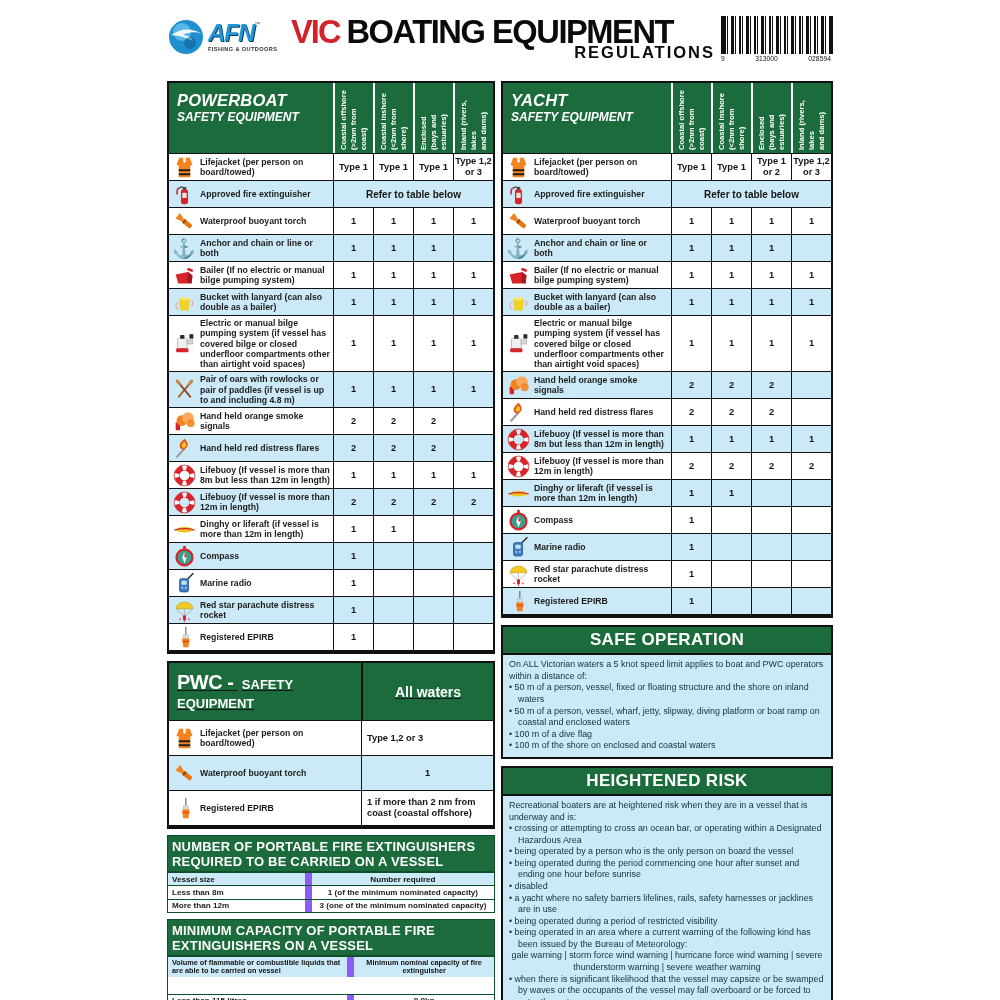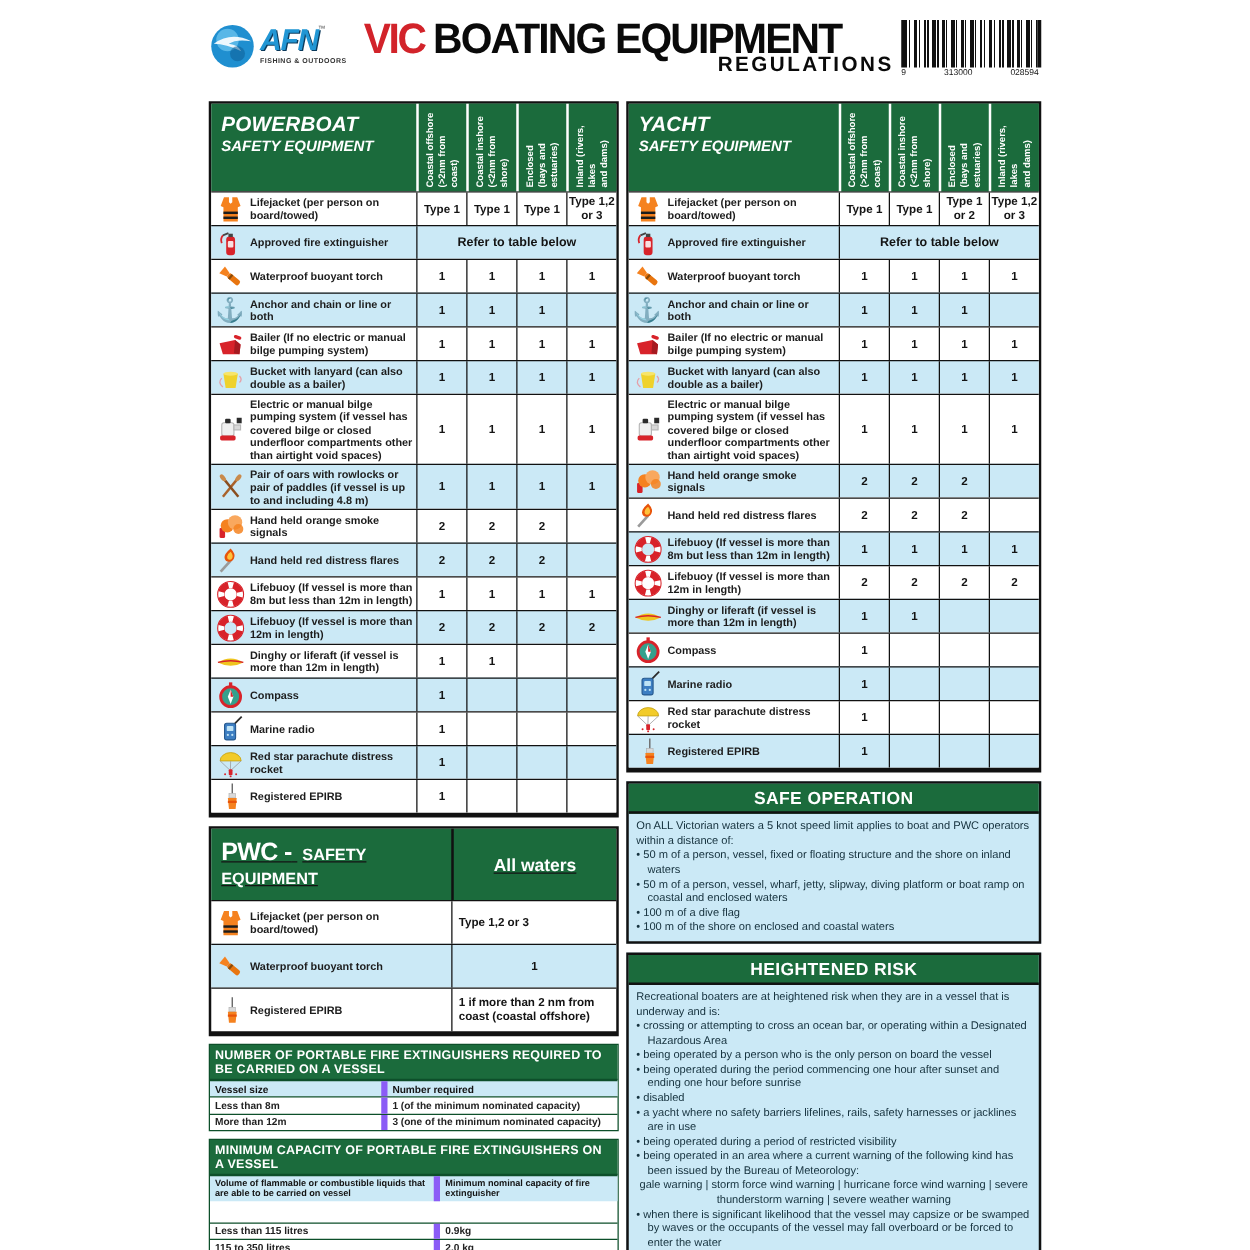--- a/index.html
+++ b/index.html
@@ -71,32 +71,32 @@
   .pwc-waters{border-left:2px solid #111;display:flex;align-items:center;justify-content:center;
     color:#fff;font-size:14px;font-weight:700;}
   .pwc-row{display:grid;grid-template-columns:30px 1fr 132px;border-top:1px solid #111;min-height:35px;}
   .pwc-row.alt{background:var(--lblue);}
   .pwc-val{border-left:1px solid #111;display:flex;align-items:center;font-size:9.3px;
     font-weight:700;padding:2px 5px;line-height:1.2;}
   .pwc-val.center{justify-content:center;}
 
   
   .fire{border:1.5px solid #0d4f2a;margin-top:6px;background:#fff;}
-  .fire-title{background:var(--green);color:#fff;font-size:10px;font-weight:700;
+  .fire-title{background:var(--green);color:#fff;font-size:13px;font-weight:700;
     padding:2.5px 4px;letter-spacing:.2px;border-bottom:1.5px solid #0d4f2a;}
   .fire-row{display:grid;border-top:1px solid #0d4f2a;}
   .fire-row:first-of-type{border-top:none;}
   .fire-row.fhead{background:var(--lblue);}
   .fire-cell{font-size:8.1px;font-weight:700;padding:1.5px 4px;line-height:1.15;}
-  .fire-cell + .fire-cell{border-left:5px solid #8b5cf6;}
+  .fire-cell + .fire-cell{border-left:7px solid #8b5cf6;text-align:center;}
   .fire-row:not(.fhead) .fire-cell{font-weight:700;color:#222;}
 
   
   .notice{border:2px solid #111;margin-top:7px;background:var(--lblue);}
-  .ntitle{background:var(--green);color:#fff;text-align:center;font-size:14px;
+  .ntitle{background:var(--green);color:#fff;text-align:center;font-size:17px;
     font-weight:700;padding:3px 0;border-bottom:2px solid #111;letter-spacing:.3px;}
   .nbody{padding:4px 6px 5px 6px;font-size:8.9px;line-height:1.3;color:#14303c;}
   .bul{padding-left:9px;text-indent:-9px;}
   .nline.center{text-align:center;}
 </style>
 </head>
 <body>
 
 <div class="content">
 

